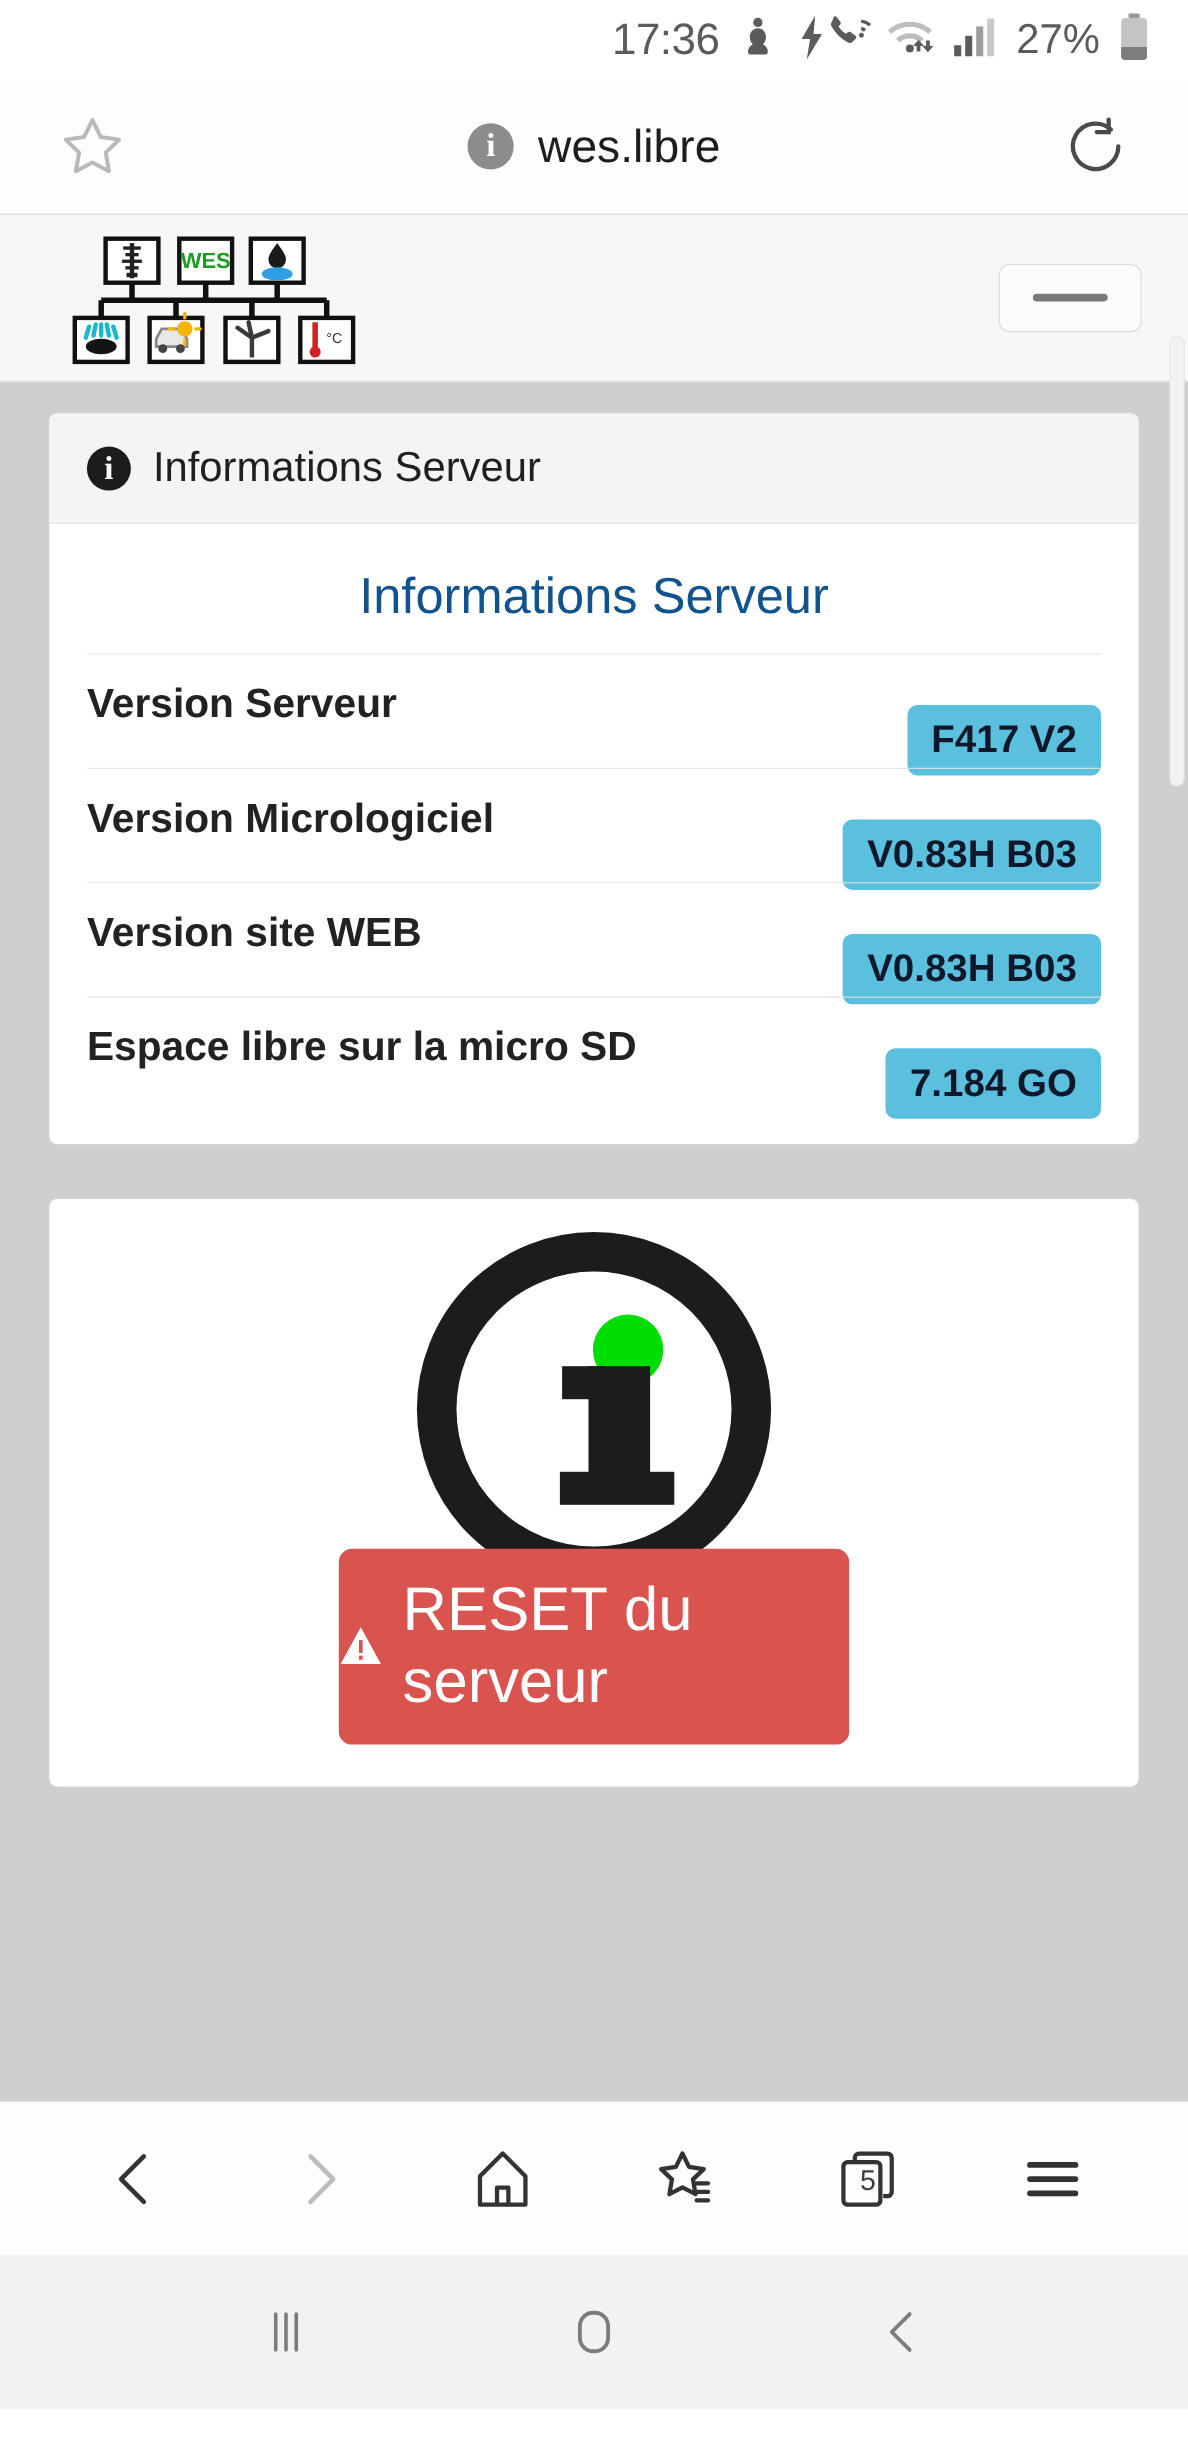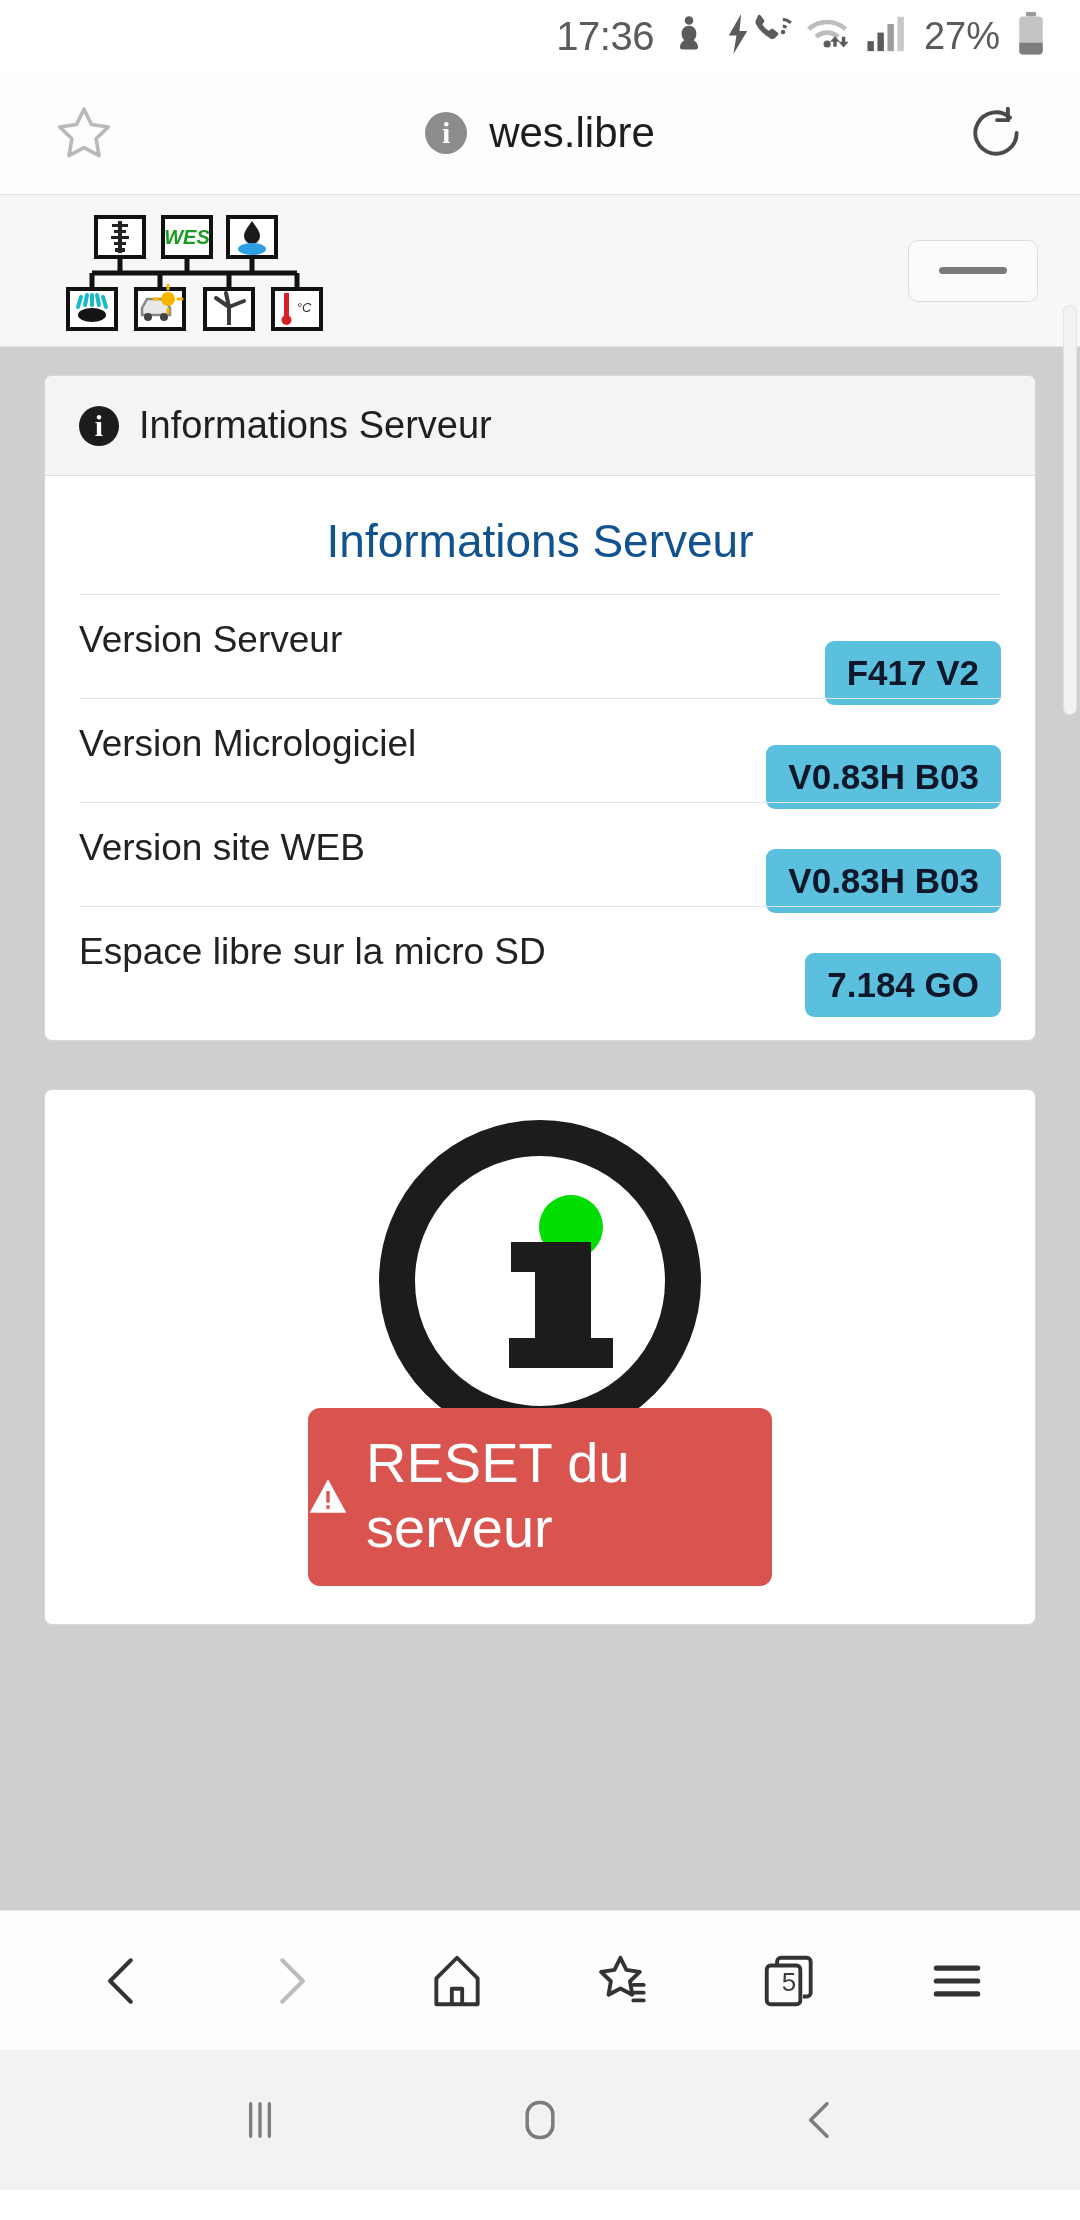--- a/index.html
+++ b/index.html
@@ -47,21 +47,20 @@
   }
 
   
   .site-header{
     width:1080px; height:152px;
     background:#f7f7f7;
     border-bottom:1px solid #e7e7e7;
     display:flex; align-items:center; justify-content:space-between;
     padding:0 42px 0 52px;
     position:relative;
-    font-style:italic;
   }
   .menu-btn{
     width:130px; height:62px;
     border:1px solid #dcdcdc; border-radius:10px;
     background:#fbfbfb;
     display:flex; align-items:center; justify-content:center;
   }
   .menu-bar{ width:68px; height:7px; border-radius:4px; background:#7a7a7a; }
 
   
@@ -100,21 +99,21 @@
   }
 
   .row{
     border-top:1px solid #e2e2e2;
     margin:0 34px;
     padding:24px 0 10px 0;
     position:relative;
     min-height:104px;
   }
   .row-label{
-    font-size:37px; font-weight:normal; color:#222;
+    font-size:37px; font-weight:bold; color:#222;
     line-height:1.15;
   }
   .badge{
     display:inline-block;
     background:#5bc0de; color:#0f172a;
     font-size:35px; font-weight:bold;
     padding:12px 22px;
     border-radius:9px;
     position:absolute; right:0; top:46px;
     white-space:nowrap;

